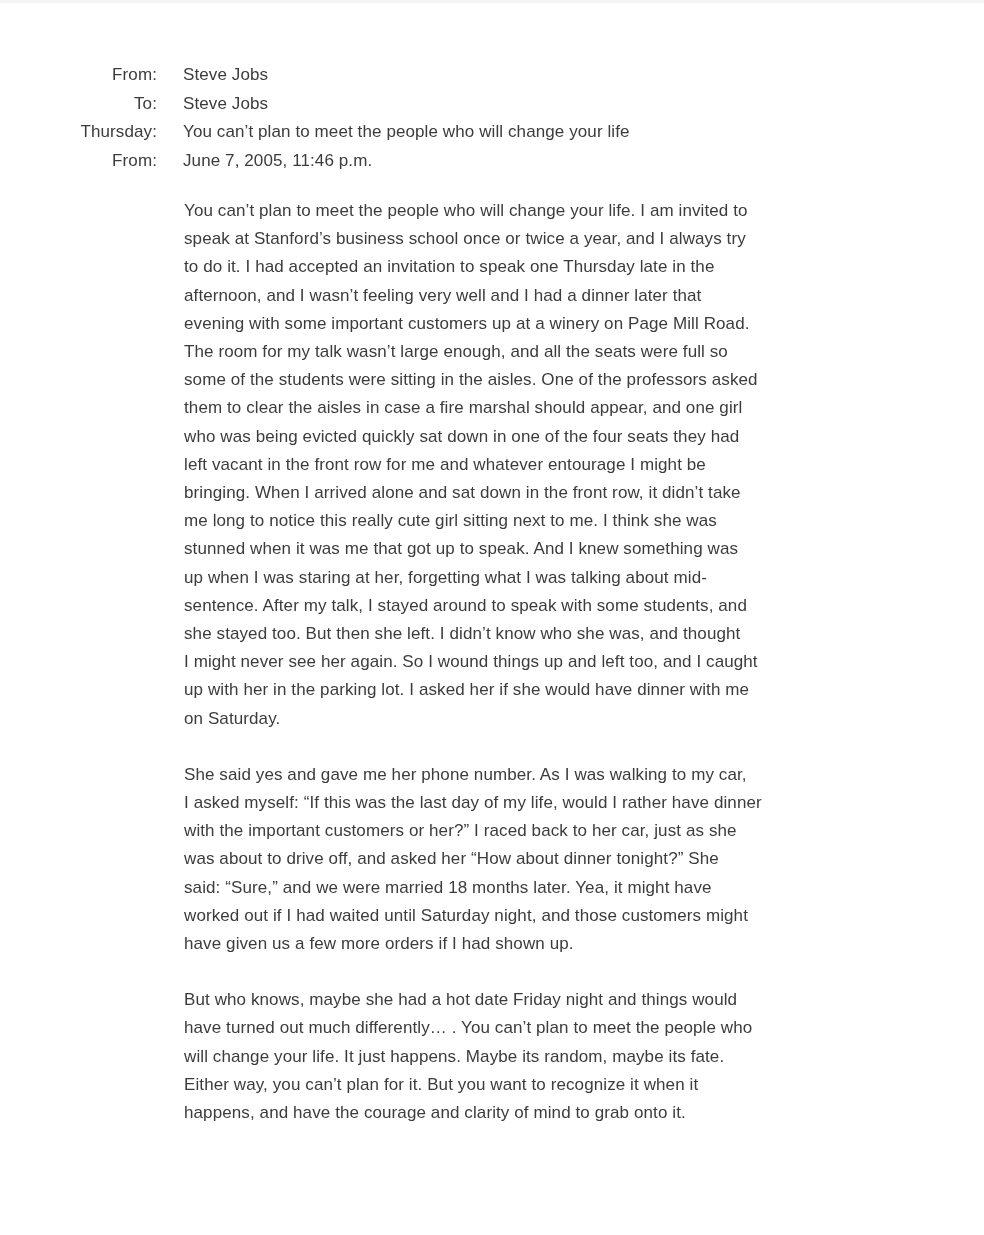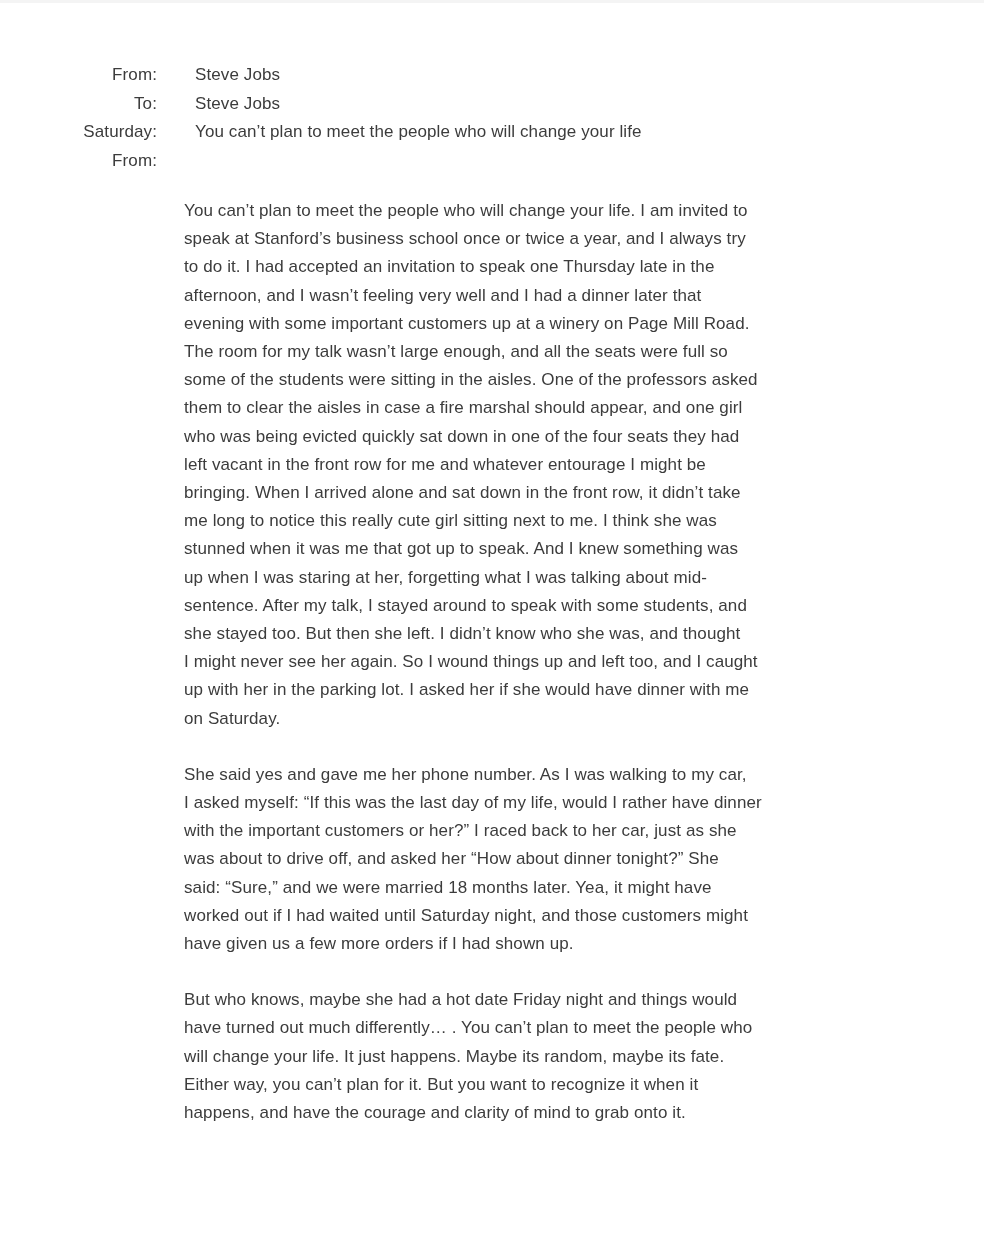--- a/index.html
+++ b/index.html
@@ -38,21 +38,21 @@
     display: flex;
     line-height: 28.5px;
   }
   .header-label {
     display: inline-block;
     width: 157px;
     text-align: right;
     white-space: nowrap;
   }
   .header-value {
-    margin-left: 38px;
+    margin-left: 26px;
     white-space: nowrap;
   }
   .email-body {
     position: absolute;
     left: 184px;
     top: 197px;
     width: 625px;
     font-size: 17px;
     line-height: 28.2px;
     letter-spacing: 0.1px;
@@ -71,25 +71,26 @@
   <div class="email-header">
     <div class="header-row">
       <span class="header-label">From:</span>
       <span class="header-value">Steve Jobs</span>
     </div>
     <div class="header-row">
       <span class="header-label">To:</span>
       <span class="header-value">Steve Jobs</span>
     </div>
     <div class="header-row">
-      <span class="header-label">Saturday:</span>
+      <span class="header-label">Thursday:</span>
       <span class="header-value">You can’t plan to meet the people who will change your life</span>
     </div>
     <div class="header-row">
       <span class="header-label">From:</span>
+      <span class="header-value">June 7, 2005, 11:46 p.m.</span>
     </div>
   </div>
 
   <div class="email-body">
     <p class="para">You can’t plan to meet the people who will change your life. I am invited to
 speak at Stanford’s business school once or twice a year, and I always try
 to do it. I had accepted an invitation to speak one Thursday late in the
 afternoon, and I wasn’t feeling very well and I had a dinner later that
 evening with some important customers up at a winery on Page Mill Road.
 The room for my talk wasn’t large enough, and all the seats were full so

